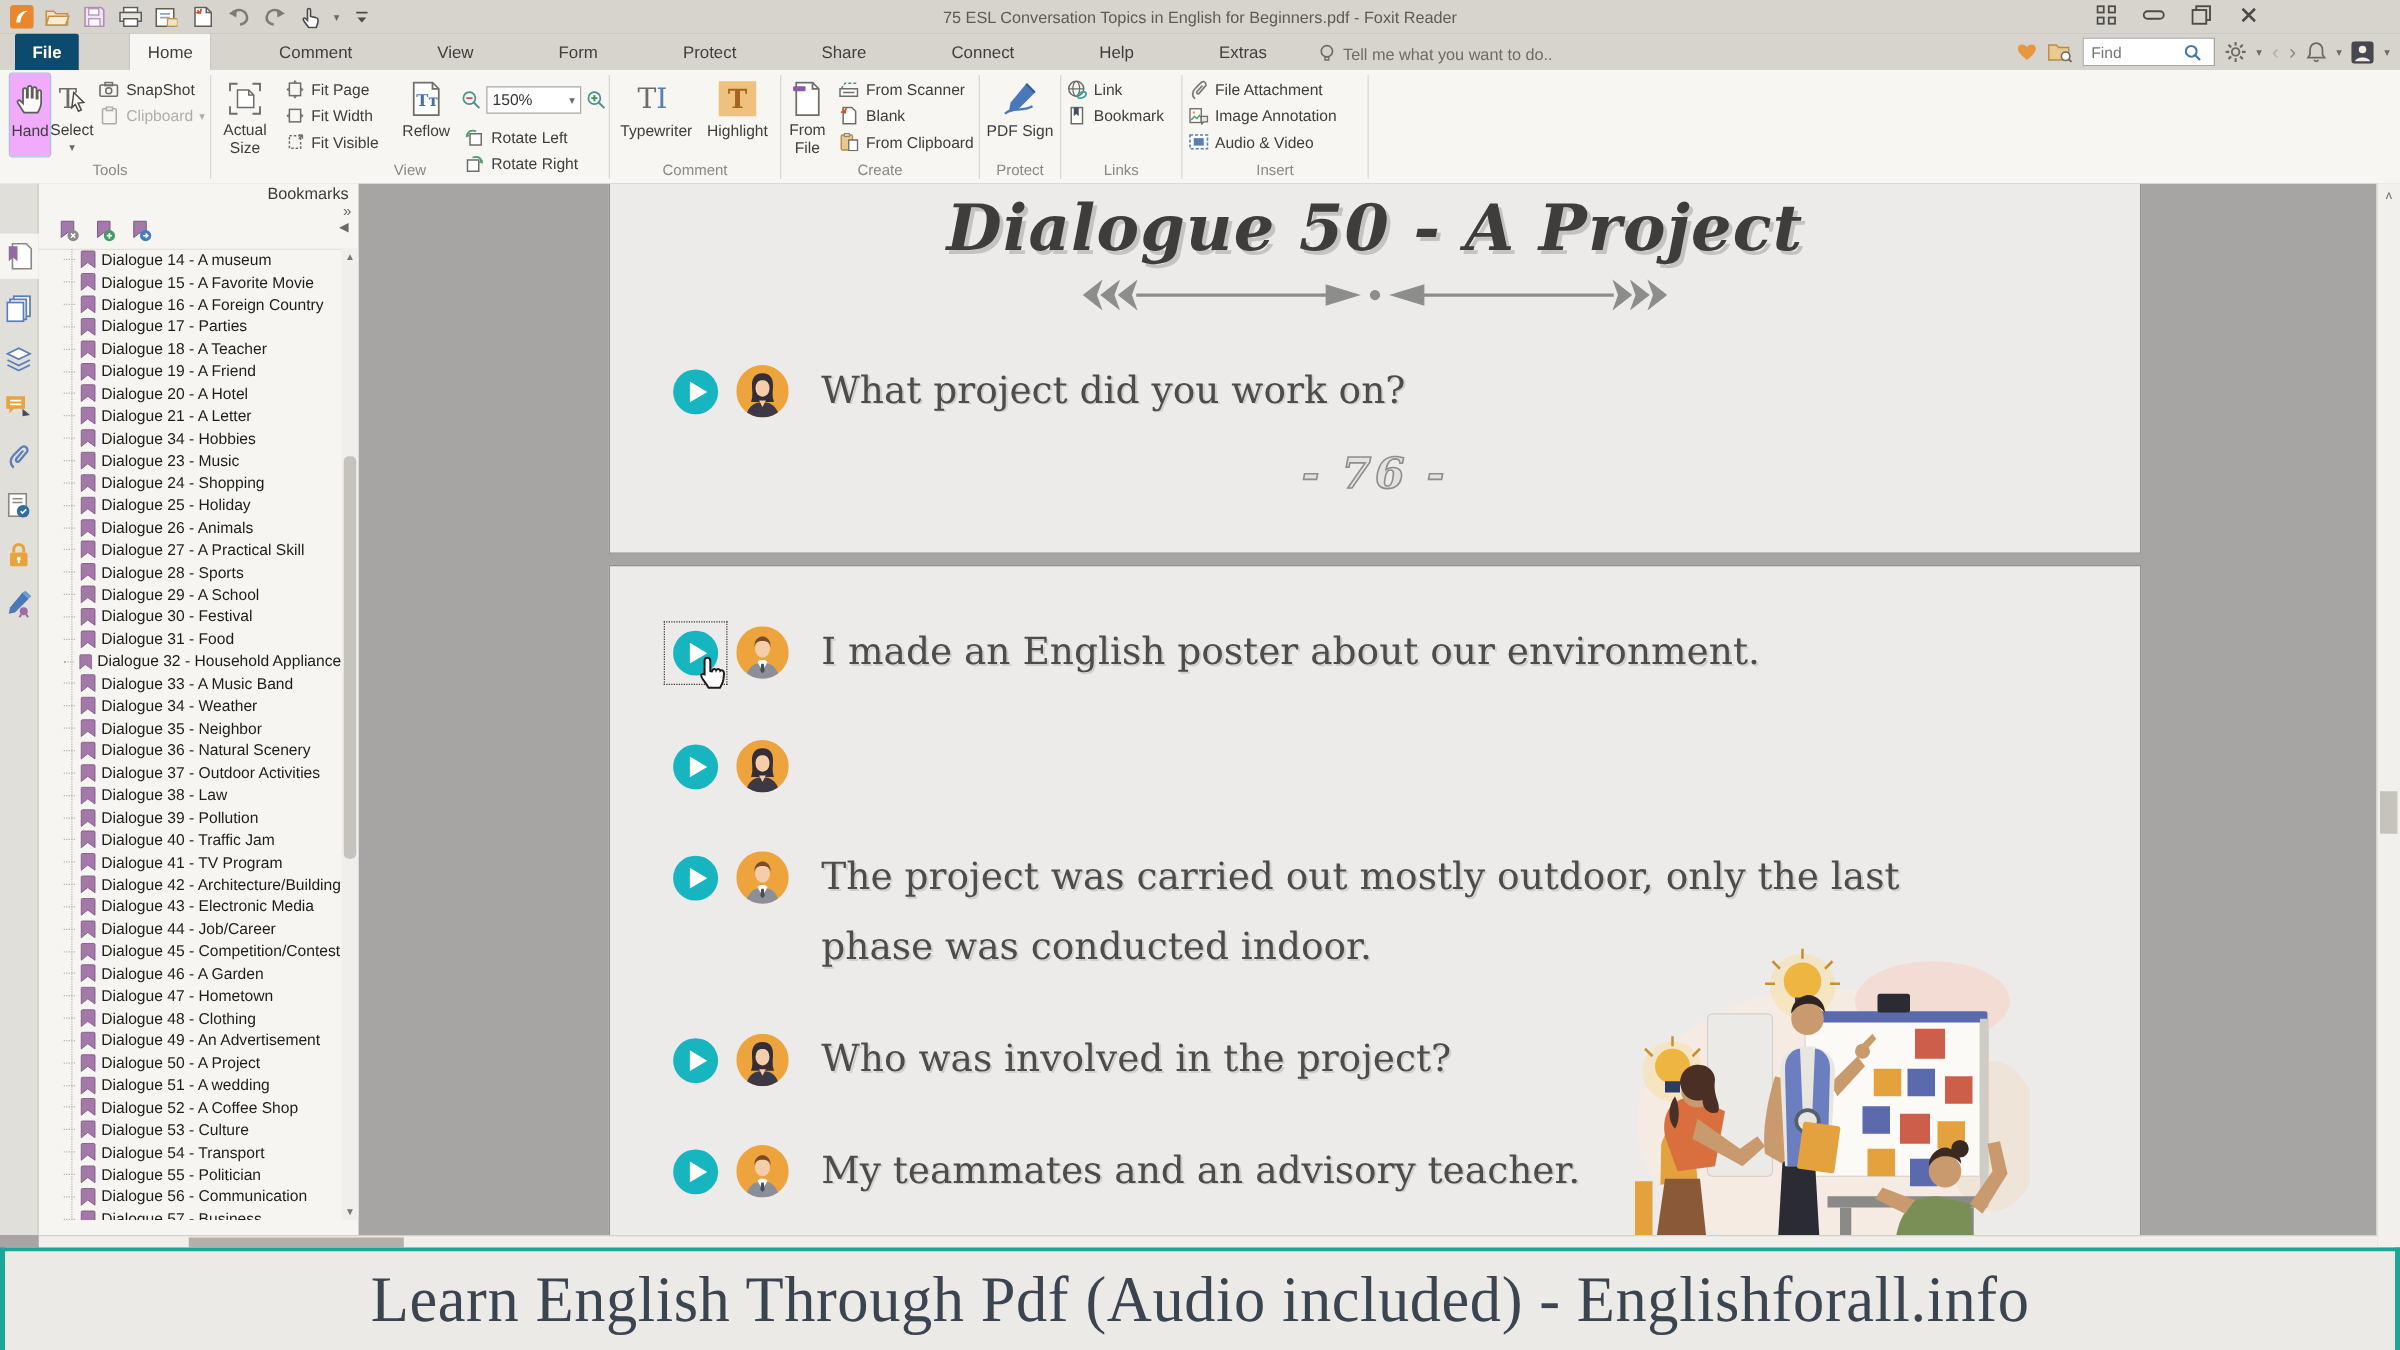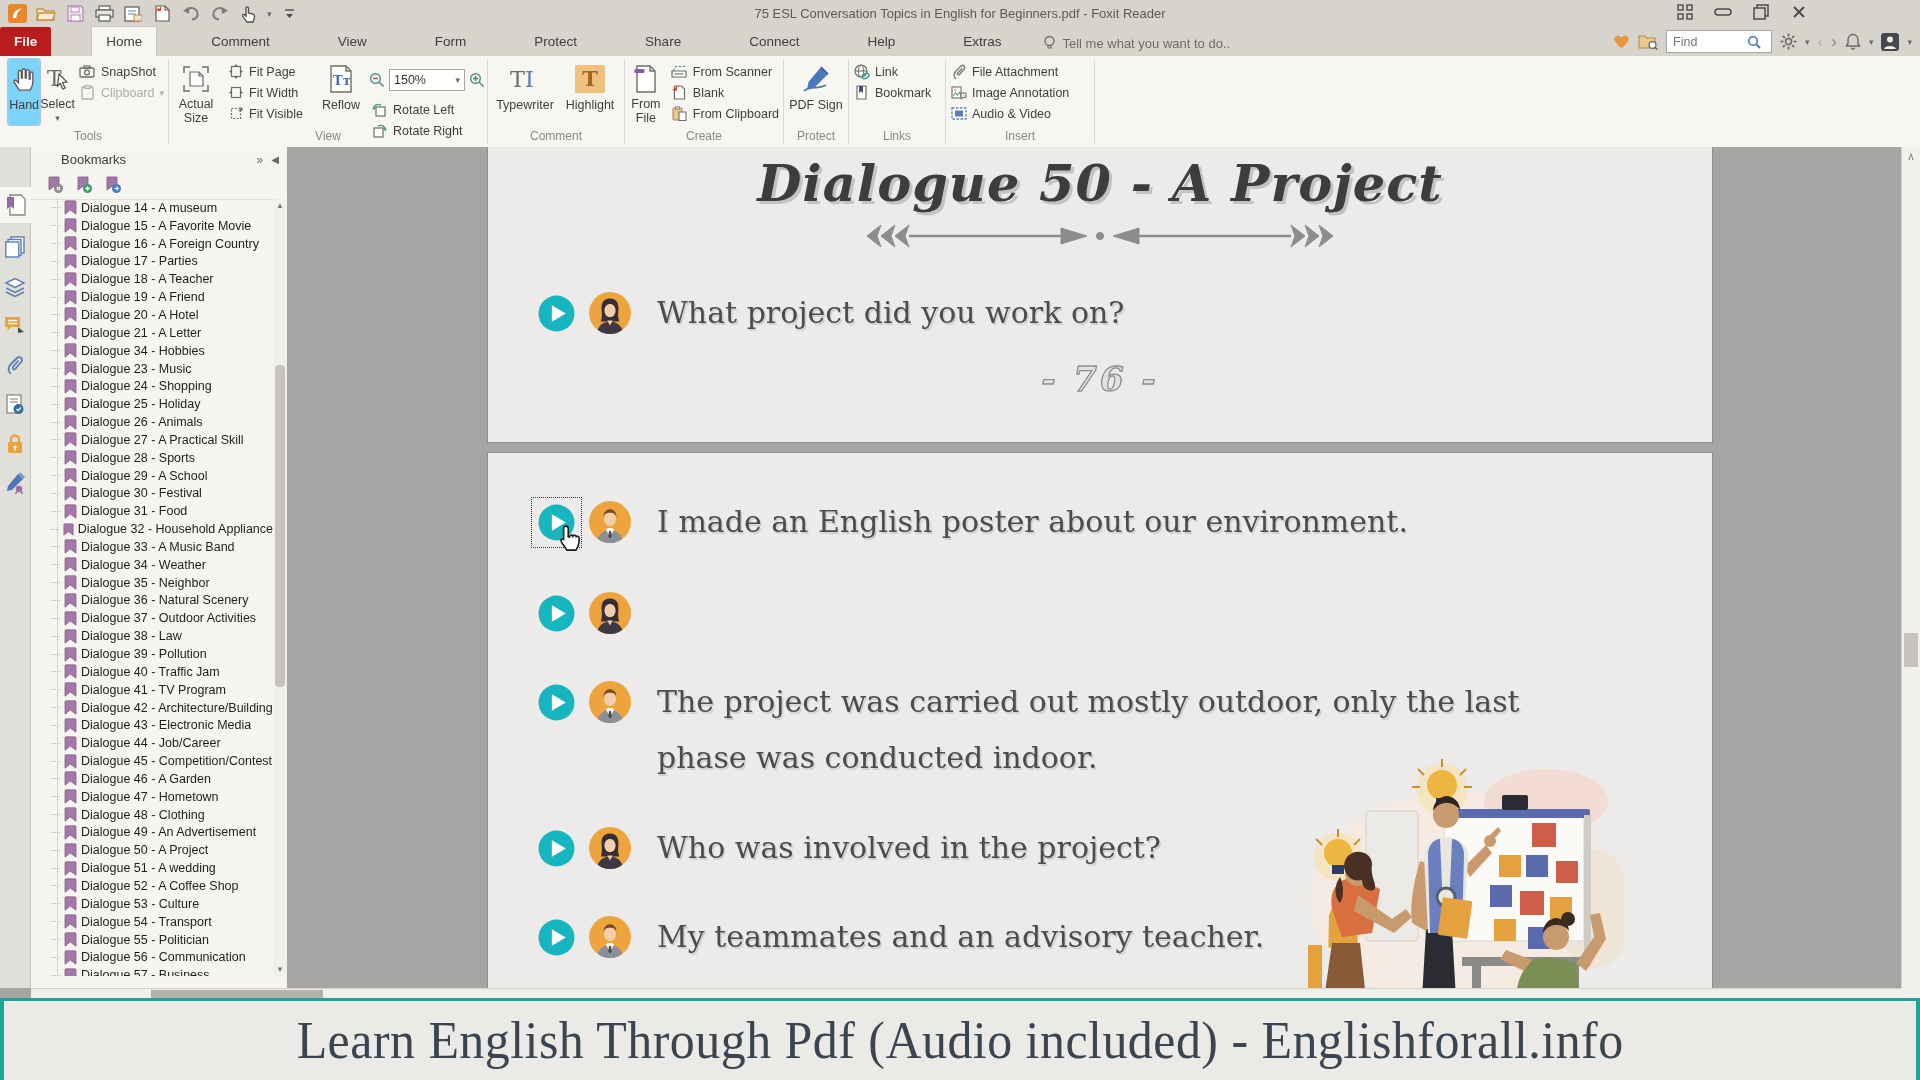--- a/index.html
+++ b/index.html
@@ -8,54 +8,54 @@
   
   .titlebar{position:absolute;left:0;top:0;width:1920px;height:27px;background:#d7d4cd;display:flex;align-items:center;}
   .qat{display:flex;align-items:center;gap:7px;padding-left:6px;}
   .qat .i{width:22px;height:20px;display:inline-flex;align-items:center;justify-content:center;}
   .win-title{position:absolute;left:0;right:0;text-align:center;font-size:13px;color:#5d5b54;pointer-events:none;}
   .winbtns{position:absolute;right:110px;top:2px;display:flex;gap:16px;align-items:center;}
   .winbtns .i{width:22px;height:20px;display:inline-flex;align-items:center;justify-content:center;color:#4c4b47;}
   
   .menubar{position:absolute;left:0;top:27px;width:1920px;height:29px;background:#d7d4cd;display:flex;align-items:flex-end;}
   .tab{height:29px;display:flex;align-items:center;padding:0 14px;font-size:13.5px;color:#3f3e3a;cursor:default;margin-left:40px;}
-  .tab.file{background:#b91c1c;color:#fff;font-weight:bold;border-radius:2px 2px 0 0;margin-left:0;}
+  .tab.file{background:#0c4a6e;color:#fff;font-weight:bold;border-radius:2px 2px 0 0;margin-left:12px;}
   .tab.active{background:#f7f6f2;border:1px solid #c9c6bf;border-bottom:none;border-radius:2px 2px 0 0;}
   .tellme{display:flex;align-items:center;gap:6px;margin-left:28px;color:#6d6b64;font-size:13px;padding-bottom:5px;}
   .menubar-right{position:absolute;right:8px;bottom:3px;display:flex;align-items:center;gap:8px;}
   .findbox{display:flex;align-items:center;background:#fff;border:1px solid #a9a79f;width:96px;height:21px;padding:0 4px;}
   .findbox input{border:none;outline:none;width:72px;font-size:12.5px;color:#444;background:transparent;font-family:"Liberation Sans",sans-serif;}
   .mini{font-size:12px;color:#6b6964;}
   .caret{font-size:9px;color:#6b6964;}
   .chev{font-size:17px;color:#b3b1aa;line-height:1;}
   .chev.on{color:#8a8881;}
   
   .ribbon{position:absolute;left:0;top:56px;width:1920px;height:91px;background:#f7f6f2;border-bottom:1px solid #c9c6bf;display:flex;}
   .rgroup{display:flex;flex-direction:column;height:100%;}
   .rbody{display:flex;align-items:flex-start;height:70px;padding-top:3px;}
   .rlabel{height:18px;text-align:center;font-size:12px;color:#8b887f;}
   .vsep{width:1px;background:#dbd8d1;margin:4px 0;height:83px;}
   .rib-big{display:flex;flex-direction:column;align-items:center;justify-content:flex-start;
            font-size:12.5px;color:#3f3e3a;text-align:center;padding-top:4px;height:62px;border-radius:2px;line-height:14px;}
   .rib-big .bigicon{width:32px;height:32px;display:flex;align-items:center;justify-content:center;margin-bottom:3px;}
-  .rib-big.sel{background:#7dd3fc;outline:1px solid #a9c3e3;text-align:center;}
+  .rib-big.sel{background:#f0abfc;outline:1px solid #a9c3e3;text-align:center;}
   .rib-sm{display:flex;align-items:center;gap:5px;font-size:12.5px;color:#3f3e3a;height:21px;padding:0 4px;white-space:nowrap;}
   .rib-sm .smicon{width:17px;height:17px;display:inline-flex;align-items:center;justify-content:center;}
   .rib-col{display:flex;flex-direction:column;justify-content:flex-start;padding-top:2px;}
   .dis{color:#b0ada6;}
   .zoomrow{display:flex;align-items:center;gap:4px;height:38px;padding:0 2px;}
   .zoombox{display:flex;align-items:center;justify-content:space-between;width:80px;height:20px;border:1px solid #a9a79f;background:#fff;font-size:12.5px;color:#333;padding:0 4px;}
   .hl-chip{width:30px;height:28px;background:#eec27e;color:#a4651f;font-family:"DejaVu Serif",serif;font-weight:bold;font-size:21px;display:flex;align-items:center;justify-content:center;}
   
   .strip{position:absolute;left:0;top:147px;width:30px;height:841px;background:#e1dfd9;border-right:1px solid #c6c3bc;}
   .strip .si{position:absolute;left:0;width:30px;height:36px;display:flex;align-items:center;justify-content:center;}
   .strip .si.active{background:#f6f5f1;width:31px;}
   
   .panel{position:absolute;left:31px;top:147px;width:256px;height:841px;background:#f6f5f1;border-right:1px solid #aeaba4;}
-  .panel-head{height:25px;display:flex;align-items:center;padding:0 8px 0 30px;font-size:13px;color:#3c3b37;}
+  .panel-head{height:25px;display:flex;align-items:flex-end;padding:0 8px 0 30px;font-size:13px;color:#3c3b37;flex-direction:column;}
   .panel-head .sp{flex:1;}
   .panel-tools{height:27px;display:flex;align-items:center;gap:12px;padding-left:16px;border-bottom:1px solid #e3e1da;}
   .bm-list{position:absolute;left:0;top:52px;right:14px;bottom:12px;overflow:hidden;padding-left:20px;}
   .bm-list::before{content:"";position:absolute;left:26px;top:0;bottom:0;border-left:1px dotted #b9b6af;}
   .bm-row{display:flex;align-items:center;height:17.85px;gap:4px;}
   .bm-dots{width:9px;border-top:1px dotted #b9b6af;}
   .bm-label{font-size:12.5px;color:#1d1d1b;white-space:nowrap;}
   .pscroll{position:absolute;right:0;top:52px;width:14px;bottom:12px;background:#f1efeb;}
   .pscroll .thumb{position:absolute;left:2px;width:10px;top:166px;height:322px;background:#c6c3bc;border-radius:4px;}
   .pscroll .arr{position:absolute;left:0;width:14px;height:13px;font-size:8px;color:#7a7872;display:flex;align-items:center;justify-content:center;}

